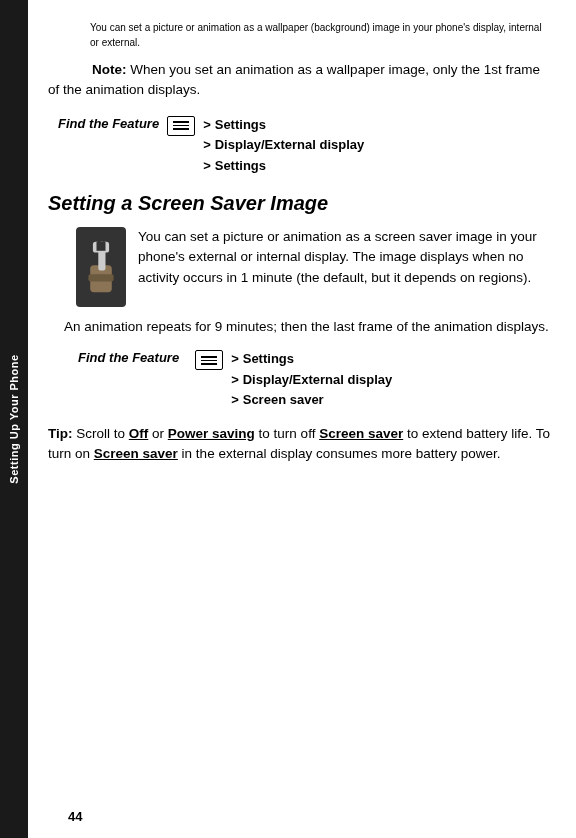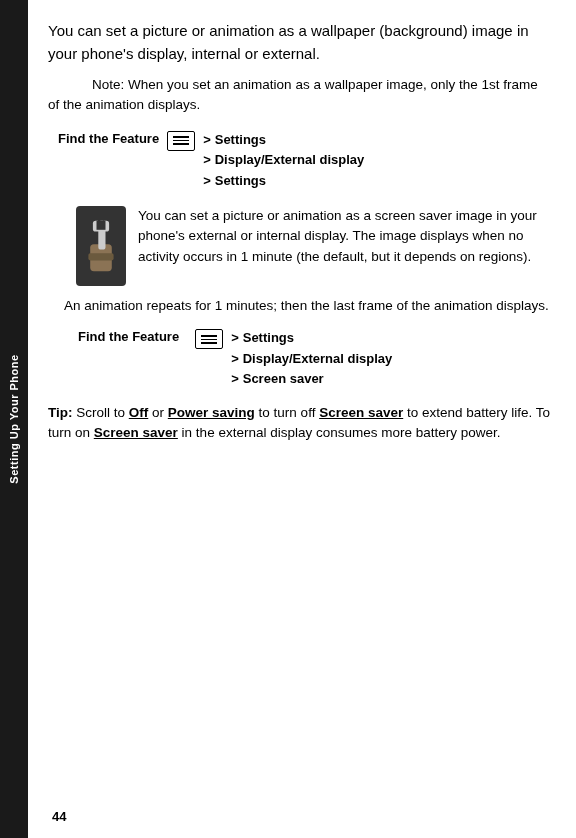--- a/index.html
+++ b/index.html
@@ -53,47 +53,49 @@
     
     .section-title {
       font-size: 20px;
       font-weight: bold;
       font-style: italic;
       margin-bottom: 12px;
       line-height: 1.2;
     }
 
     .body-text {
-      font-size: 15px;
+      font-size: 10px;
       line-height: 1.5;
       margin-bottom: 10px;
+      margin-left: 42px;
     }
 
     .note-text {
       font-size: 13.5px;
       line-height: 1.5;
       margin-bottom: 14px;
     }
 
     .note-text .note-label {
-      font-weight: normal;
+      font-weight: bold;
       padding-left: 44px;
     }
 
     
     .find-feature-row {
       display: flex;
       align-items: flex-start;
       margin-bottom: 16px;
       margin-left: 10px;
     }
 
     .find-feature-label {
       font-size: 13px;
       font-weight: bold;
+      font-style: italic;
       margin-right: 8px;
       white-space: nowrap;
       padding-top: 1px;
     }
 
     .menu-icon {
       width: 28px;
       height: 20px;
       border: 1.5px solid #000;
       border-radius: 2px;
@@ -197,21 +199,21 @@
 
     .underline-word {
       text-decoration: underline;
       text-align: center;
     }
 
     
     .page-number {
       position: absolute;
       bottom: 14px;
-      left: 24px;
+      left: 40px;
       font-size: 13px;
       font-weight: bold;
     }
 
     .find-feature-inline {
       display: flex;
       align-items: flex-start;
       margin-bottom: 14px;
       margin-left: 30px;
     }
@@ -254,20 +256,21 @@
           <div class="nav-path-row">
             <span class="arrow">&gt;</span>
             <span>Settings</span>
           </div>
         </div>
       </div>
     </div>
 
     <div class="section2">
 
+      <div class="section-title">Setting a Screen Saver Image</div>
 
       <div class="section2-content">
 
         <div class="wrench-icon-container">
           <svg class="wrench-svg" viewBox="0 0 40 60" fill="none" xmlns="http://www.w3.org/2000/svg">
 
             <rect x="8" y="28" width="24" height="30" rx="4" fill="#8B7355"></rect>
 
             <rect x="6" y="38" width="28" height="8" rx="2" fill="#6B5A3E"></rect>
 
@@ -279,21 +282,21 @@
 
             <rect x="15" y="2" width="10" height="10" rx="0" fill="#333333"></rect>
           </svg>
         </div>
 
         <div class="section2-text">
           <p class="section2-para">You can set a picture or animation as a screen saver image in your phone's external or internal display. The image displays when no activity occurs in 1 minute (the default, but it depends on regions).</p>
         </div>
       </div>
 
-      <p class="indent-text">An animation repeats for 1 minutes; then the last frame of the animation displays.</p>
+      <p class="indent-text">An animation repeats for 9 minutes; then the last frame of the animation displays.</p>
 
       <div class="find-feature-inline">
         <span class="find-feature-label">Find the Feature</span>
         <div style="display:flex; align-items:flex-start; gap:4px; margin-left: 8px;">
           <div class="menu-icon">
             <div class="menu-icon-line"></div>
             <div class="menu-icon-line"></div>
             <div class="menu-icon-line"></div>
           </div>
           <div class="nav-path">

